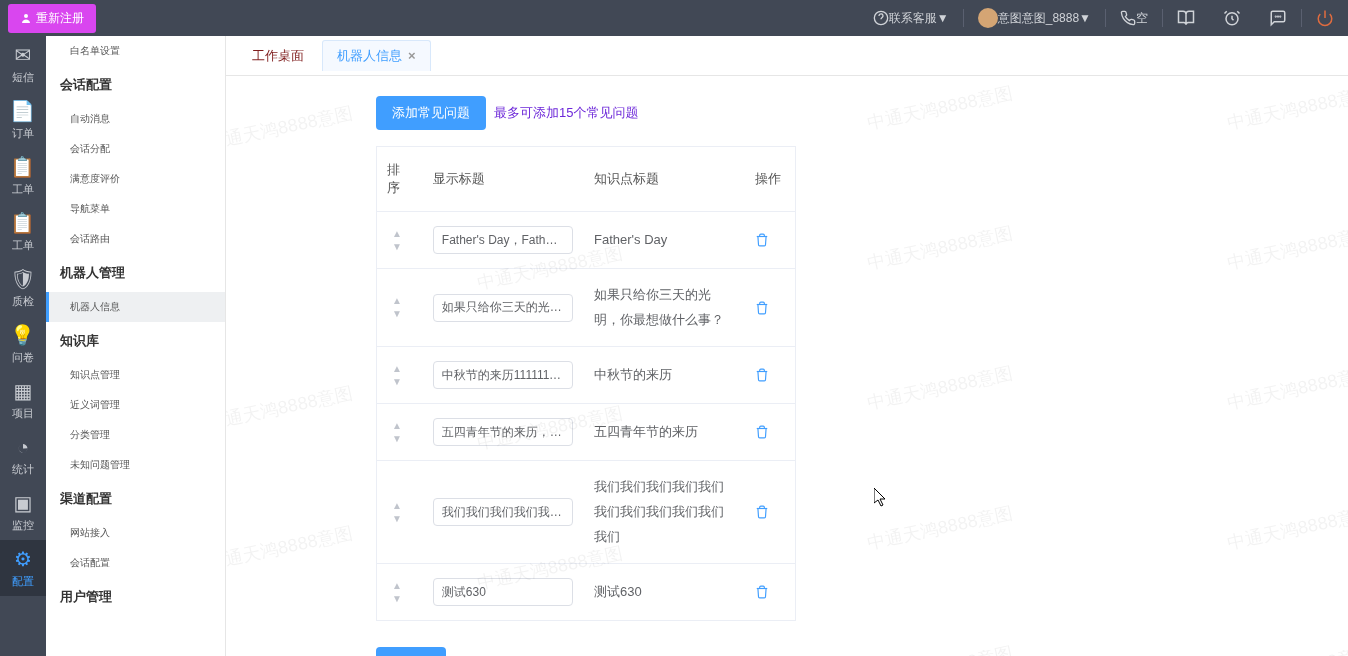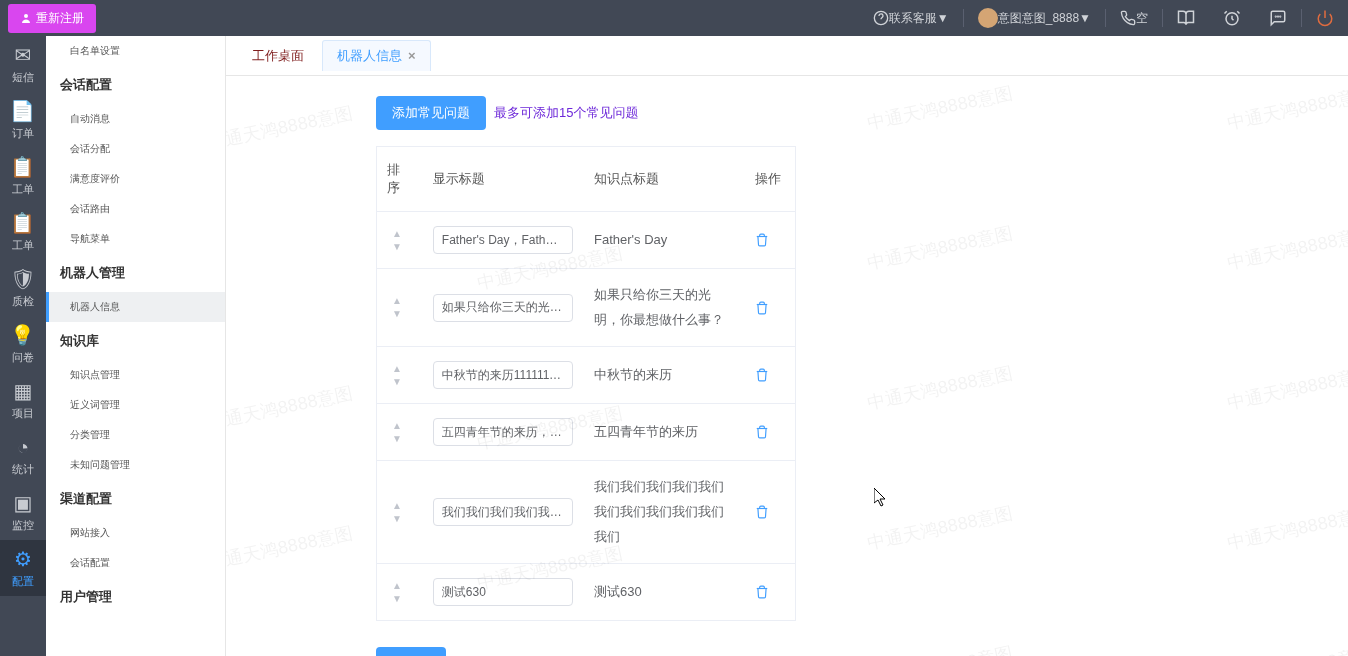--- a/index.html
+++ b/index.html
@@ -182,22 +182,22 @@
       <span class="lbl">配置</span>
     </div>
 </div>
 
 <div class="sidebar">
   <div class="side-item">白名单设置</div>
   <div class="side-header">会话配置</div>
   <div class="side-item">自动消息</div>
   <div class="side-item">会话分配</div>
   <div class="side-item">满意度评价</div>
+  <div class="side-item">导航菜单</div>
   <div class="side-item">会话路由</div>
-  <div class="side-item">导航菜单</div>
   <div class="side-header">机器人管理</div>
   <div class="side-item active">机器人信息</div>
   <div class="side-header">知识库</div>
   <div class="side-item">知识点管理</div>
   <div class="side-item">近义词管理</div>
   <div class="side-item">分类管理</div>
   <div class="side-item">未知问题管理</div>
   <div class="side-header">渠道配置</div>
   <div class="side-item">网站接入</div>
   <div class="side-item">会话配置</div>

